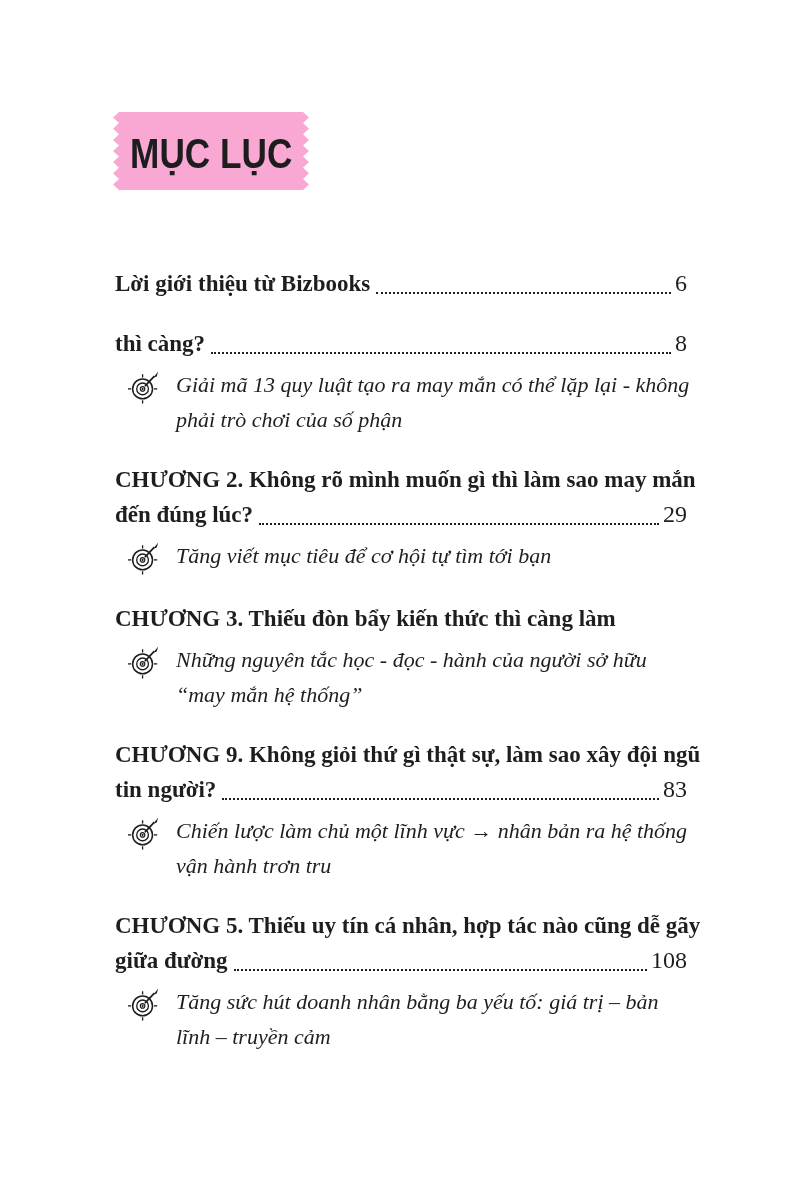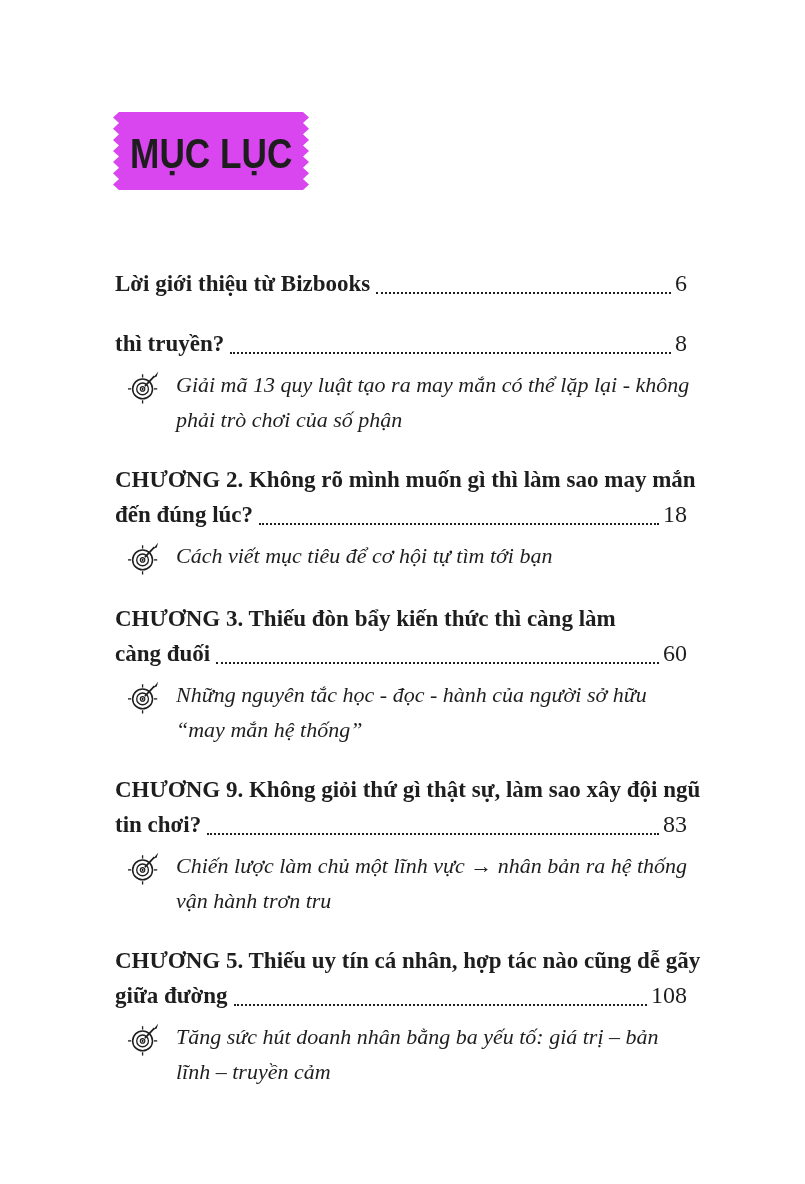--- a/index.html
+++ b/index.html
@@ -13,21 +13,21 @@
     font-family: "Liberation Serif", serif;
     color: #1e1e1e;
     overflow: hidden;
     box-sizing: border-box;
     padding: 112px 118px 0 115px;
   }
   
   .ribbon {
     width: 196px;
     height: 82px;
-    background: #d946ef;
+    background: #f9a8d4;
     display: flex;
     align-items: center;
     justify-content: center;
     margin-left: -2px;
     clip-path: polygon(
       6px 0, 190px 0,
       196px 5.6px, 190px 11.1px, 196px 16.7px, 190px 22.3px, 196px 27.9px,
       190px 33.4px, 196px 39px, 190px 44.6px, 196px 50.1px, 190px 55.7px,
       196px 61.3px, 190px 66.9px, 196px 72.4px, 190px 78px,
       6px 78px,
@@ -106,21 +106,21 @@
             <span class="leader"></span>
             <span class="pagenum">6</span>
           </div>
         </div>
 
   </div>
 
   <div class="entry">
     <div class="title">
           <div class="trow last">
-            <span class="ttext">thì truyền?</span>
+            <span class="ttext">thì càng?</span>
             <span class="leader"></span>
             <span class="pagenum">8</span>
           </div>
         </div>
     <div class="subtitle">
       <span class="icon">
         <svg viewBox="0 0 36 36" width="34" height="36" xmlns="http://www.w3.org/2000/svg">
           <g stroke="#1e1e1e" fill="none" stroke-width="1.6">
             <circle cx="16.5" cy="20" r="10.5"></circle>
             <circle cx="16.5" cy="20" r="6.2" stroke-width="1.4"></circle>
@@ -143,56 +143,51 @@
           </div>
     </div>
   </div>
 
   <div class="entry">
     <div class="title">
           <div class="trow"><span class="ttext">CHƯƠNG 2. Không rõ mình muốn gì thì làm sao may mắn</span></div>
           <div class="trow last">
             <span class="ttext">đến đúng lúc?</span>
             <span class="leader"></span>
-            <span class="pagenum">18</span>
-          </div>
-        </div>
-    <div class="subtitle">
-      <span class="icon">
-        <svg viewBox="0 0 36 36" width="34" height="36" xmlns="http://www.w3.org/2000/svg">
-          <g stroke="#1e1e1e" fill="none" stroke-width="1.6">
-            <circle cx="16.5" cy="20" r="10.5"></circle>
-            <circle cx="16.5" cy="20" r="6.2" stroke-width="1.4"></circle>
-            <circle cx="16.5" cy="20" r="2.4" stroke-width="1.2"></circle>
-          </g>
-          <g stroke="#1e1e1e" stroke-width="1.4">
-            <line x1="16.5" y1="4.5" x2="16.5" y2="8"></line>
-            <line x1="16.5" y1="32" x2="16.5" y2="35.5"></line>
-            <line x1="1" y1="20" x2="4.5" y2="20"></line>
-            <line x1="28.5" y1="20" x2="32" y2="20"></line>
-            <line x1="29" y1="6.5" x2="19" y2="17" stroke-width="1.8"></line>
-          </g>
-          <circle cx="16.5" cy="20" r="1.1" fill="#1e1e1e"></circle>
-          <path d="M28.5 7.5 L33 1.5 L31.5 7 L27 8.5 Z" fill="#1e1e1e"></path>
-        </svg>
-      </span>
-      <div class="sub-lines">
-            <div>Cách viết mục tiêu để cơ hội tự tìm tới bạn</div>
+            <span class="pagenum">29</span>
+          </div>
+        </div>
+    <div class="subtitle">
+      <span class="icon">
+        <svg viewBox="0 0 36 36" width="34" height="36" xmlns="http://www.w3.org/2000/svg">
+          <g stroke="#1e1e1e" fill="none" stroke-width="1.6">
+            <circle cx="16.5" cy="20" r="10.5"></circle>
+            <circle cx="16.5" cy="20" r="6.2" stroke-width="1.4"></circle>
+            <circle cx="16.5" cy="20" r="2.4" stroke-width="1.2"></circle>
+          </g>
+          <g stroke="#1e1e1e" stroke-width="1.4">
+            <line x1="16.5" y1="4.5" x2="16.5" y2="8"></line>
+            <line x1="16.5" y1="32" x2="16.5" y2="35.5"></line>
+            <line x1="1" y1="20" x2="4.5" y2="20"></line>
+            <line x1="28.5" y1="20" x2="32" y2="20"></line>
+            <line x1="29" y1="6.5" x2="19" y2="17" stroke-width="1.8"></line>
+          </g>
+          <circle cx="16.5" cy="20" r="1.1" fill="#1e1e1e"></circle>
+          <path d="M28.5 7.5 L33 1.5 L31.5 7 L27 8.5 Z" fill="#1e1e1e"></path>
+        </svg>
+      </span>
+      <div class="sub-lines">
+            <div>Tăng viết mục tiêu để cơ hội tự tìm tới bạn</div>
           </div>
     </div>
   </div>
 
   <div class="entry">
     <div class="title">
           <div class="trow"><span class="ttext">CHƯƠNG 3. Thiếu đòn bẩy kiến thức thì càng làm</span></div>
-          <div class="trow last">
-            <span class="ttext">càng đuối</span>
-            <span class="leader"></span>
-            <span class="pagenum">60</span>
-          </div>
         </div>
     <div class="subtitle">
       <span class="icon">
         <svg viewBox="0 0 36 36" width="34" height="36" xmlns="http://www.w3.org/2000/svg">
           <g stroke="#1e1e1e" fill="none" stroke-width="1.6">
             <circle cx="16.5" cy="20" r="10.5"></circle>
             <circle cx="16.5" cy="20" r="6.2" stroke-width="1.4"></circle>
             <circle cx="16.5" cy="20" r="2.4" stroke-width="1.2"></circle>
           </g>
           <g stroke="#1e1e1e" stroke-width="1.4">
@@ -210,21 +205,21 @@
             <div>Những nguyên tắc học - đọc - hành của người sở hữu</div>
             <div>“may mắn hệ thống”</div>
           </div>
     </div>
   </div>
 
   <div class="entry">
     <div class="title">
           <div class="trow"><span class="ttext">CHƯƠNG 9. Không giỏi thứ gì thật sự, làm sao xây đội ngũ</span></div>
           <div class="trow last">
-            <span class="ttext">tin chơi?</span>
+            <span class="ttext">tin người?</span>
             <span class="leader"></span>
             <span class="pagenum">83</span>
           </div>
         </div>
     <div class="subtitle">
       <span class="icon">
         <svg viewBox="0 0 36 36" width="34" height="36" xmlns="http://www.w3.org/2000/svg">
           <g stroke="#1e1e1e" fill="none" stroke-width="1.6">
             <circle cx="16.5" cy="20" r="10.5"></circle>
             <circle cx="16.5" cy="20" r="6.2" stroke-width="1.4"></circle>

